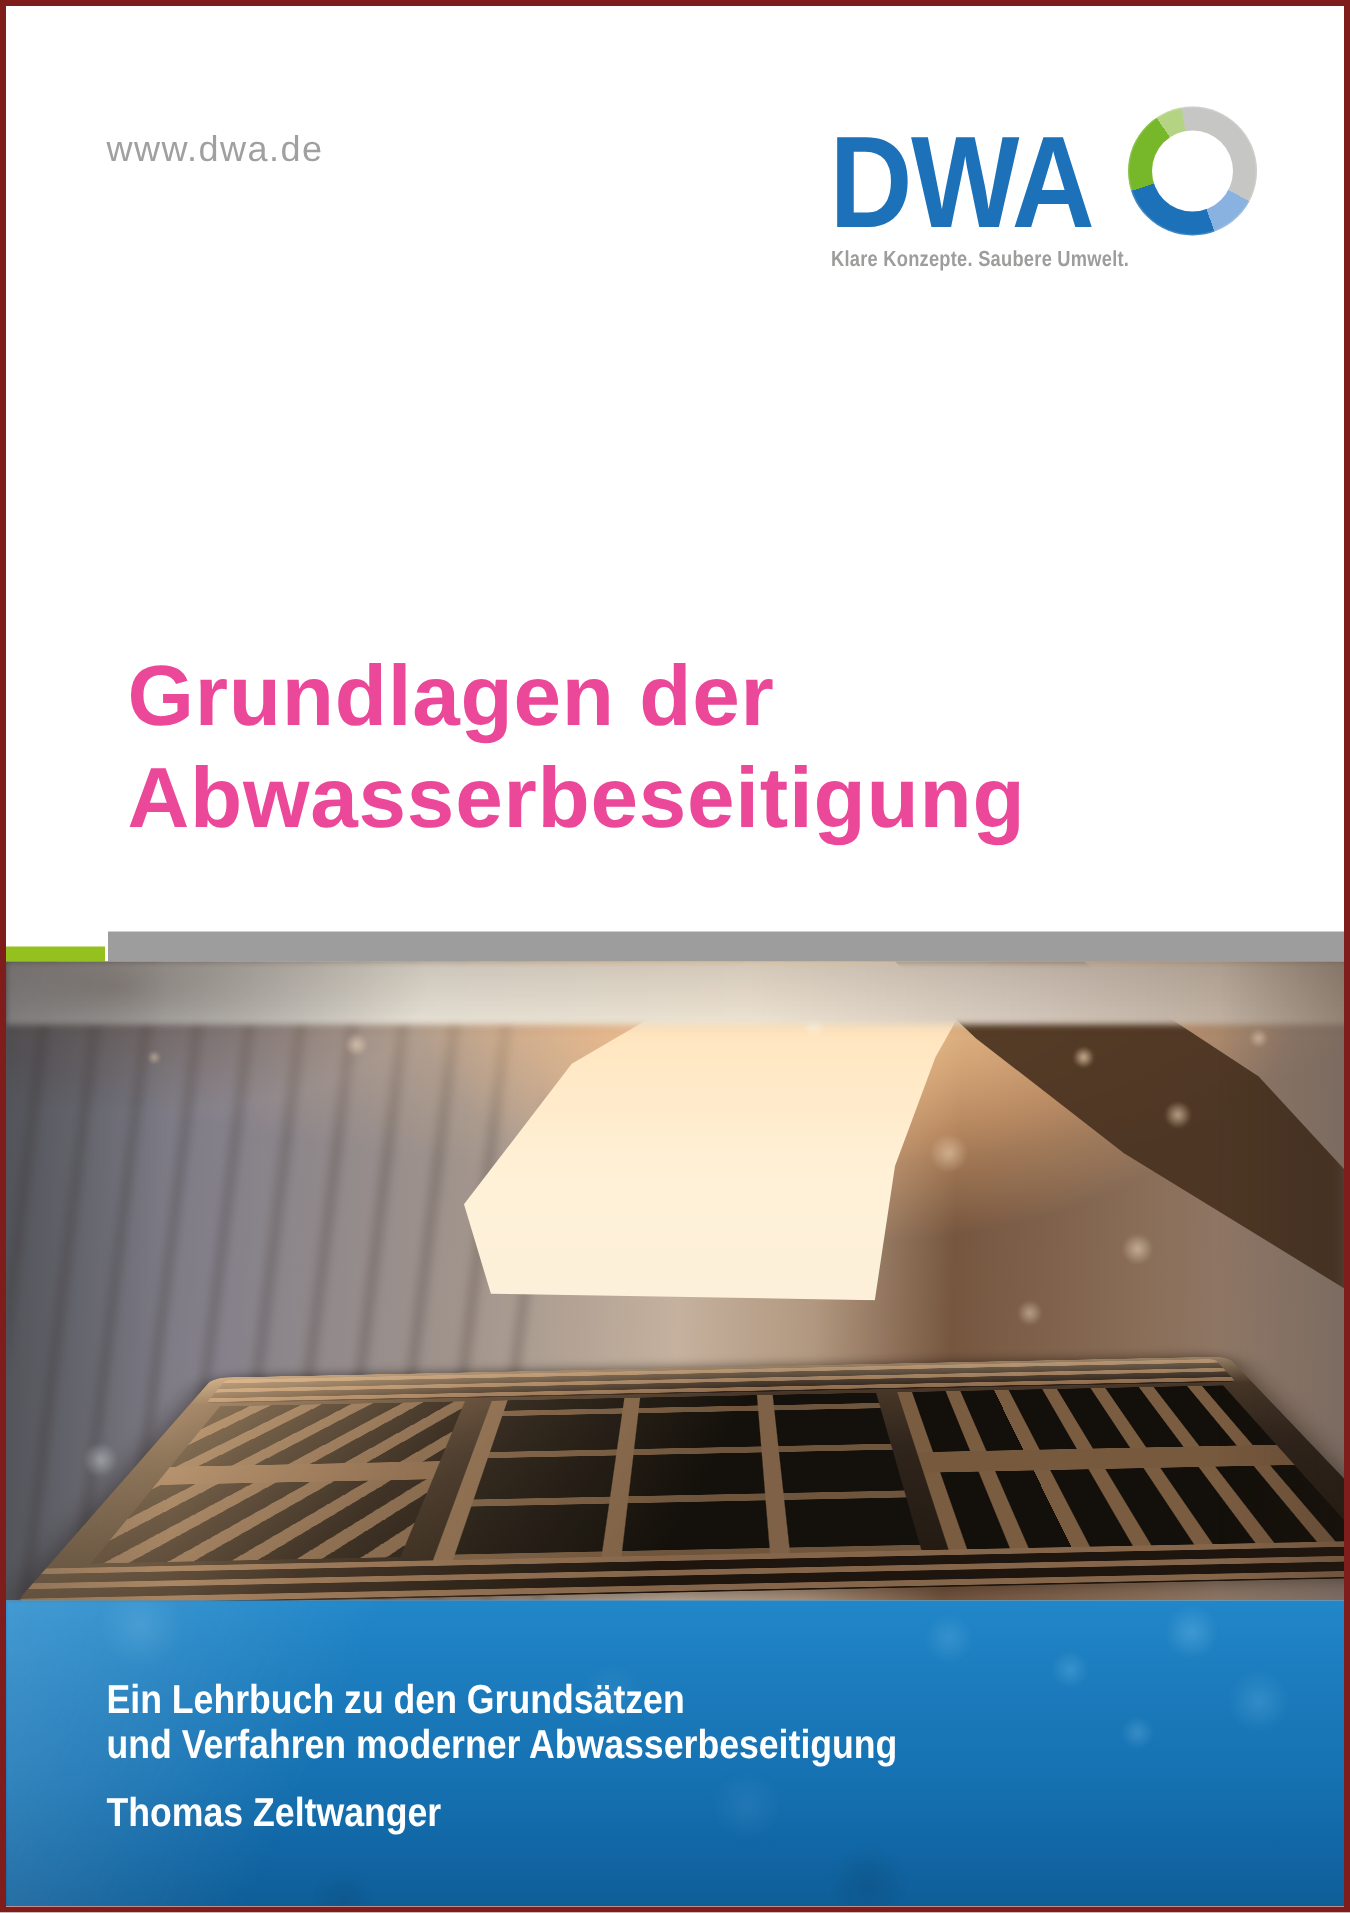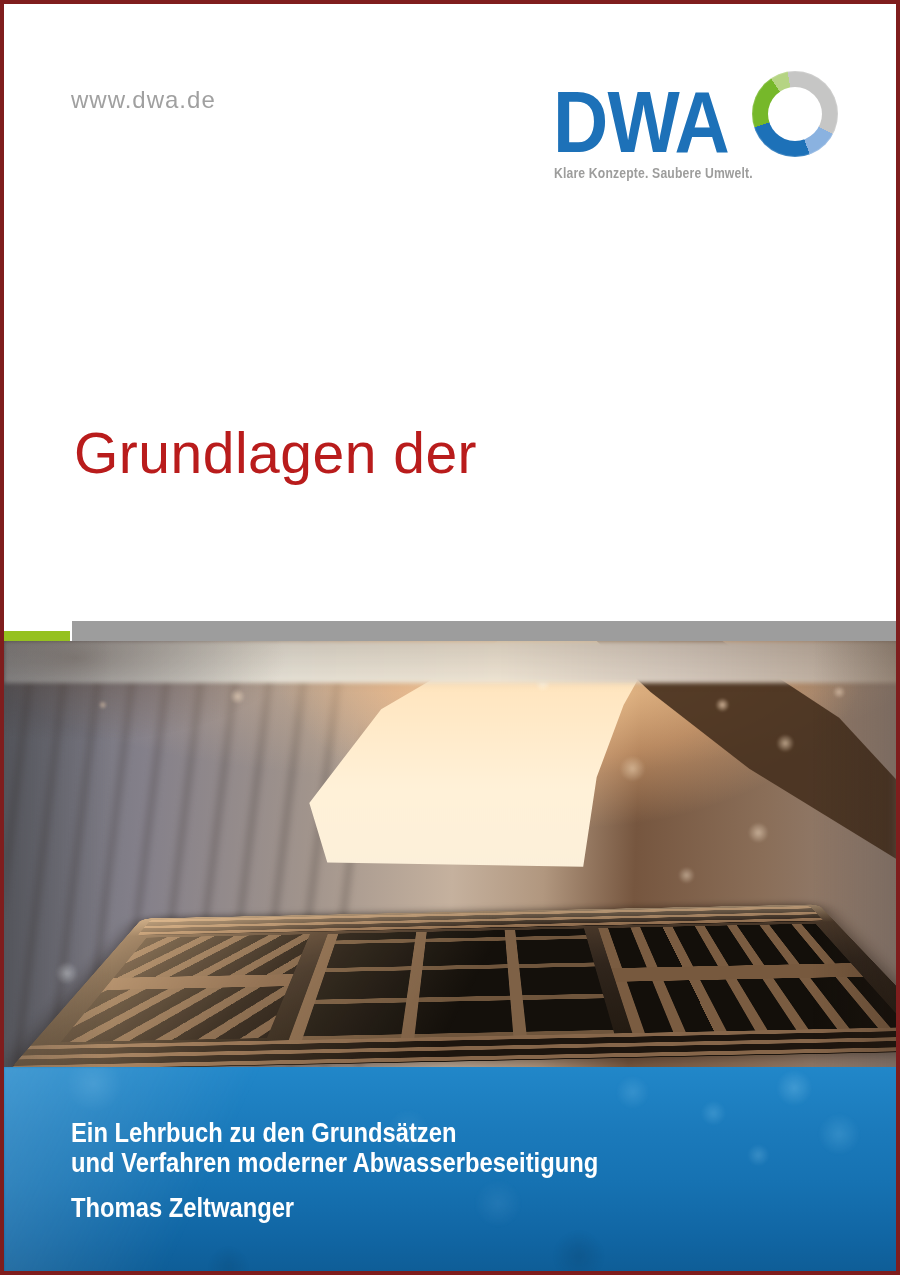--- a/index.html
+++ b/index.html
@@ -33,22 +33,22 @@
   .ring::after{
     content:""; position:absolute; inset:16px; background:#fff; border-radius:50%;
   }
   .tagline{
     position:absolute; left:550px; top:161px;
     font-size:14.5px; font-weight:700; color:#9d9d9c; letter-spacing:.2px;
     transform:scaleX(.84); transform-origin:left top; white-space:nowrap;
   }
   
   .title{
-    position:absolute; left:65px; top:410px; margin:5px;
-    font-size:57px; line-height:68px; font-weight:400; color:#b91c1c;
+    position:absolute; left:65px; top:410px; margin:16px;
+    font-size:57px; line-height:68px; font-weight:700; color:#ec4899;
     letter-spacing:.5px;
   }
   .title span{display:block;}
   
   .bar-gray{position:absolute; left:68px; right:0; top:617px; height:20px; background:#9d9d9d;}
   .bar-green{position:absolute; left:0; top:627px; width:66px; height:10px; background:#95c11f;}
   
   .photo{position:absolute; left:0; top:637px; width:898px; height:426px; overflow:hidden; background:#7d7169;}
   .photo>div{position:absolute; inset:0;}
   .ph-base{
@@ -197,20 +197,21 @@
 <div class="page">
 
   <div class="site-url">www.dwa.de</div>
 
   <div class="wordmark">DWA</div>
   <div class="ring"></div>
   <div class="tagline">Klare Konzepte. Saubere Umwelt.</div>
 
   <h1 class="title">
     <span>Grundlagen der</span>
+    <span>Abwasserbeseitigung</span>
   </h1>
 
   <div class="bar-gray"></div>
   <div class="bar-green"></div>
 
   <div class="photo">
     <div class="ph-base"></div>
     <div class="ph-streaks"></div>
     <div class="ph-glow"></div>
     <div class="ph-puddle"></div>

